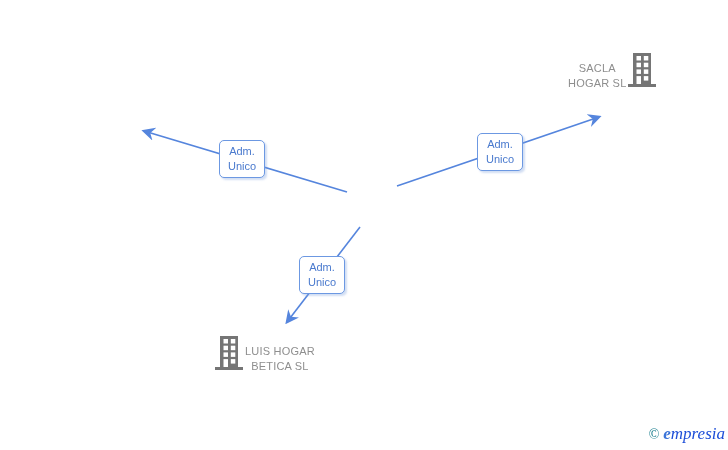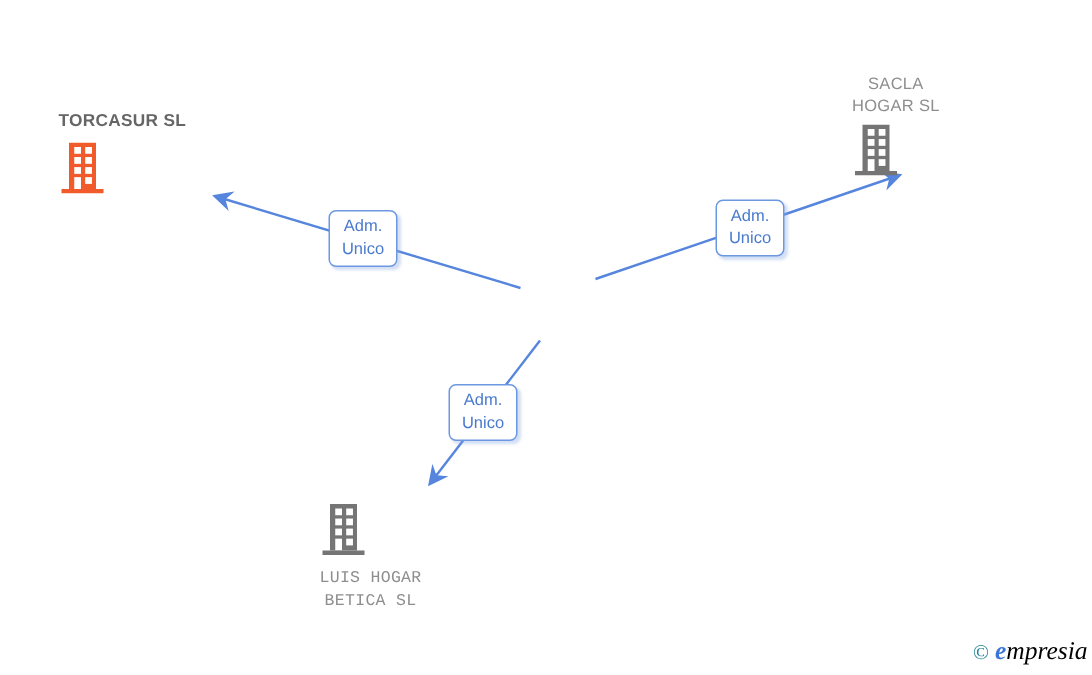--- a/index.html
+++ b/index.html
@@ -18,22 +18,22 @@
   .edges {
     position: absolute;
     left: 0; top: 0;
     width: 728px; height: 450px;
     z-index: 1;
   }
   .node {
     position: absolute;
     width: 120px;
     display: flex;
-    flex-direction: column;
-    align-items: flex-start;
+    flex-direction: row;
+    align-items: flex-end;
     z-index: 2;
     cursor: pointer;
   }
   .label {
     text-align: center;
     font-size: 11px;
     line-height: 15px;
     color: #8e8e8e;
     letter-spacing: 0.2px;
   }
@@ -41,21 +41,21 @@
   .label-strong {
     font-weight: bold;
     color: #666666;
     font-size: 11.5px;
   }
   .icon { display: block; }
   .icon-orange { color: #f15b2b; }
   .icon-gray { color: #757575; }
   .icon-person { color: #7d7d7d; }
   .gap-sm { margin-top: 6px; }
-  .gap-xs { margin-top: 4px; font-family: Liberation Mono, monospace; }
+  .gap-xs { margin-top: 4px; }
   .rel-box {
     position: absolute;
     width: 46px;
     box-sizing: border-box;
     background: #ffffff;
     border: 1.5px solid #6c98e2;
     border-radius: 5px;
     padding: 3px 2px;
     text-align: center;
     font-size: 11px;
@@ -80,58 +80,39 @@
     color: #1b7f8e;
     font-style: normal;
     font-size: 14px;
     margin-right: 4px;
   }
   .footer-logo .brand-e {
     color: #3b74d9;
     font-weight: bold;
   }
   .footer-logo .brand-rest {
-    color: #000000;
+    color: #1d4ed8;
   }
 </style>
 </head>
 <body>
 
 <div class="canvas">
 
   <svg class="edges" viewBox="0 0 728 450" xmlns="http://www.w3.org/2000/svg">
     <defs>
       <marker id="arrowhead" viewBox="0 0 10 10" refX="8" refY="5" markerWidth="8.5" markerHeight="8.5" orient="auto-start-reverse">
         <path d="M0,0 L10,5 L0,10 L3.2,5 Z" fill="#5585dd"></path>
       </marker>
     </defs>
     <line x1="347" y1="192" x2="144" y2="131" stroke="#5585dd" stroke-width="1.6" marker-end="url(#arrowhead)"></line>
     <line x1="397" y1="186" x2="599" y2="117" stroke="#5585dd" stroke-width="1.6" marker-end="url(#arrowhead)"></line>
     <line x1="360" y1="227" x2="287" y2="322" stroke="#5585dd" stroke-width="1.6" marker-end="url(#arrowhead)"></line>
   </svg>
 
-  <div class="node" style="left:39px; top:74px;">
-    <div class="label label-strong">
-      <span>TORCASUR SL</span>
-    </div>
-    <span class="icon icon-orange gap-sm">
-      <svg width="32" height="34" viewBox="0 0 32 34" xmlns="http://www.w3.org/2000/svg">
-        <rect x="7" y="0" width="18" height="31" fill="currentColor"></rect>
-        <rect x="10.5" y="3" width="4.5" height="4.5" fill="#ffffff"></rect>
-        <rect x="17.8" y="3" width="4.5" height="4.5" fill="#ffffff"></rect>
-        <rect x="10.5" y="9.7" width="4.5" height="4.5" fill="#ffffff"></rect>
-        <rect x="17.8" y="9.7" width="4.5" height="4.5" fill="#ffffff"></rect>
-        <rect x="10.5" y="16.4" width="4.5" height="4.5" fill="#ffffff"></rect>
-        <rect x="17.8" y="16.4" width="4.5" height="4.5" fill="#ffffff"></rect>
-        <rect x="17.8" y="23.1" width="4.5" height="4.5" fill="#ffffff"></rect>
-        <rect x="10.5" y="23.1" width="4.5" height="7.9" fill="#ffffff"></rect>
-        <rect x="2" y="31" width="28" height="3" fill="currentColor"></rect>
-      </svg>
-    </span>
-  </div>
 
   <div class="node" style="left:568px; top:49px;">
     <div class="label">
       <span>SACLA</span>
       <span>HOGAR SL</span>
     </div>
     <span class="icon icon-gray gap-xs">
       <svg width="32" height="34" viewBox="0 0 32 34" xmlns="http://www.w3.org/2000/svg">
         <rect x="7" y="0" width="18" height="31" fill="currentColor"></rect>
         <rect x="10.5" y="3" width="4.5" height="4.5" fill="#ffffff"></rect>

